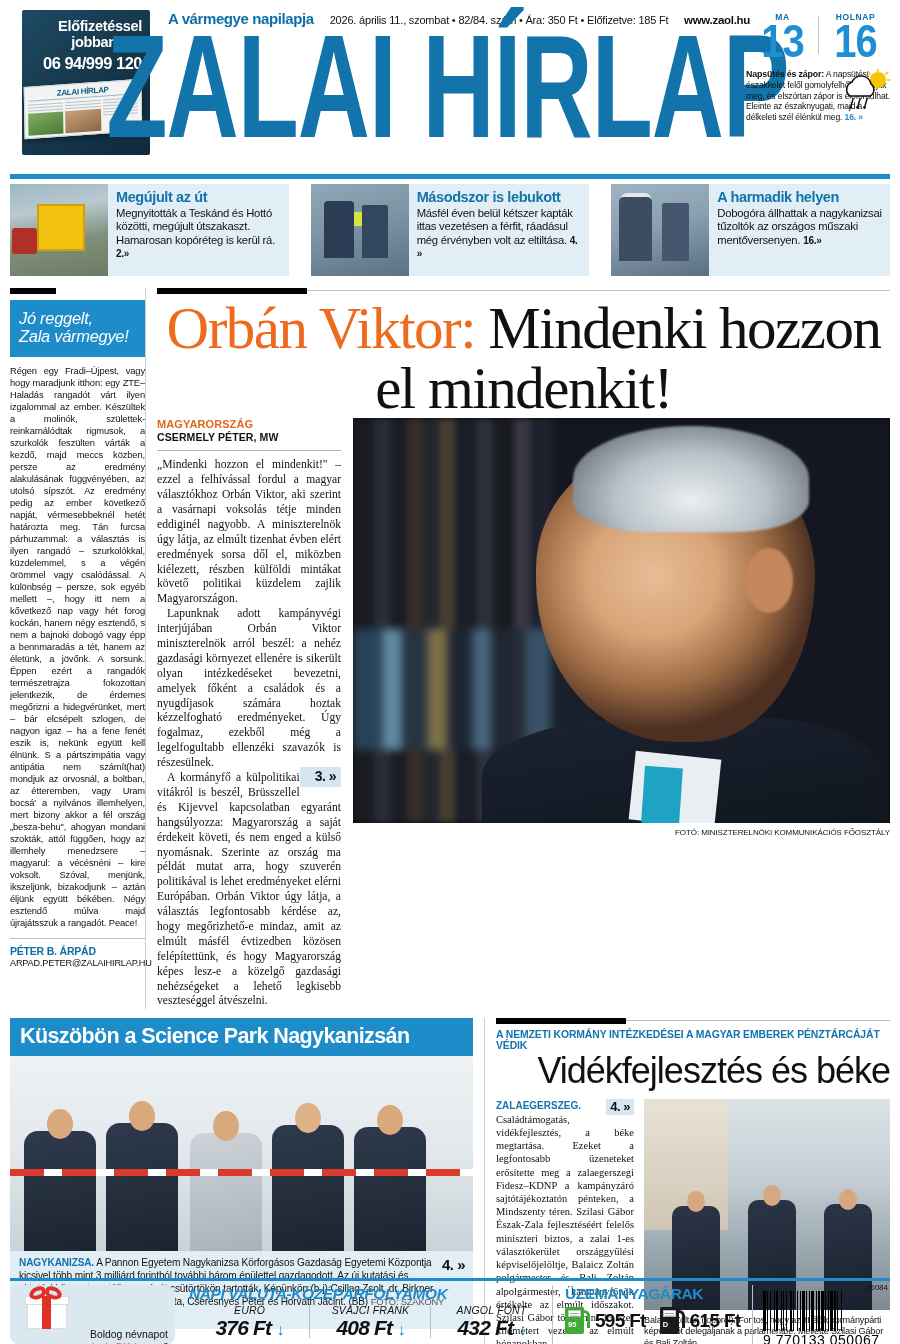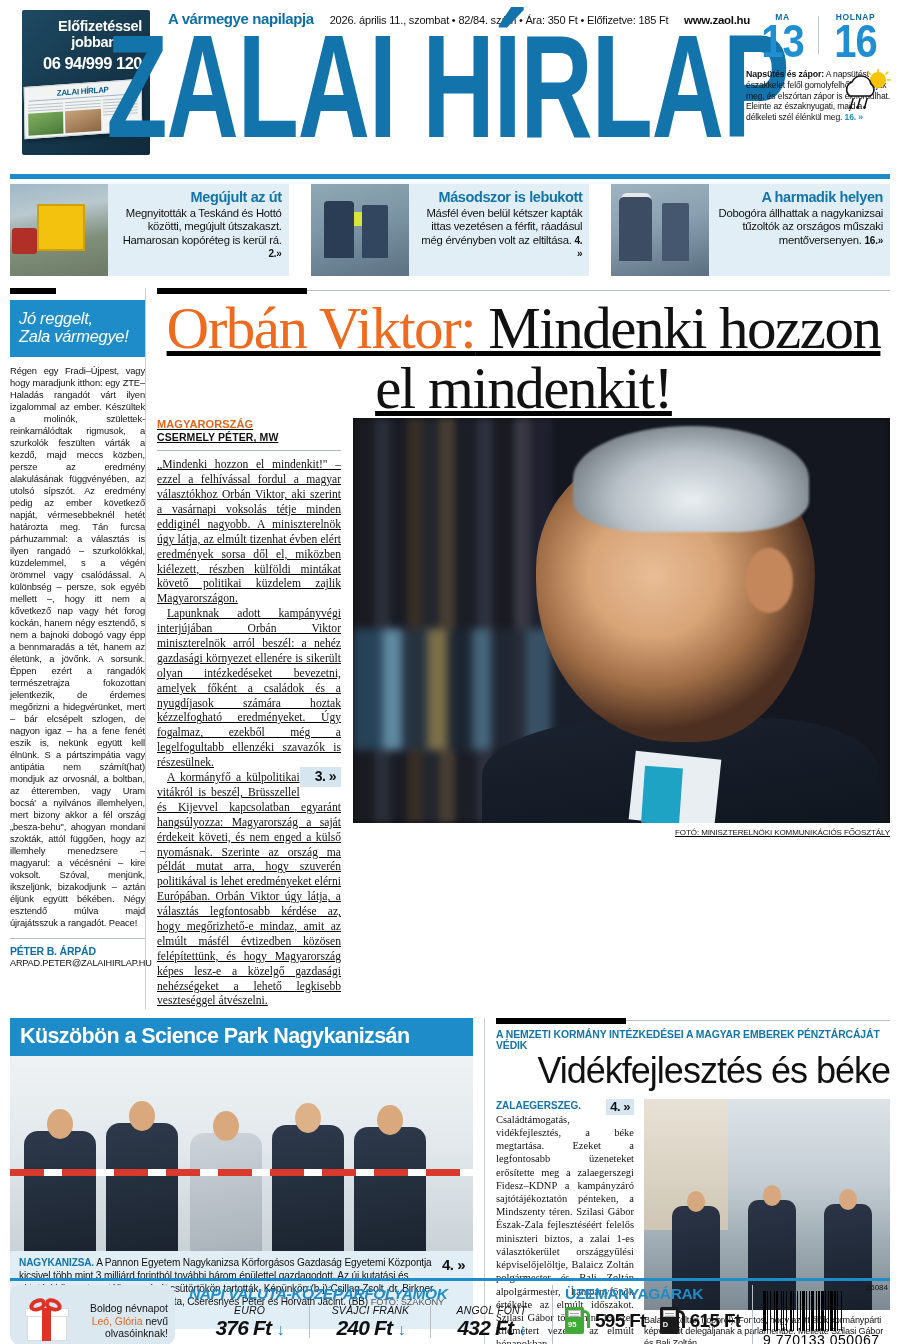--- a/index.html
+++ b/index.html
@@ -67,21 +67,21 @@
       letter-spacing:-1px; transform:scaleY(1.15); }
   .w-text { margin-top:9px; font-size:8.6px; line-height:1.24; color:#111;
       letter-spacing:-0.15px; position:relative; }
   .w-text b { font-size:8.8px; }
   .w-text .pg { color:#1f8fd1; font-weight:bold; }
   .w-icon { position:absolute; right:0px; top:0px; width:52px; height:42px; }
 
   
   .teaser-band { position:relative; margin-top:4px; height:108px; }
   .tb-rule { height:5px; background:#1e8cc9; margin:0 10px 5px 10px; }
-  .teasers { display:flex; gap:22px; padding:0 10px; height:92px;text-align:right; }
+  .teasers { display:flex; gap:22px; padding:0 10px; height:92px; }
   .teaser { flex:1; background:#e2eef5; display:flex; overflow:hidden; }
   .t-photo { width:98px; flex-shrink:0; position:relative; overflow:hidden; }
   .t-text { padding:6px 7px 4px 8px; }
   .t-title { color:#1274ab; font-weight:bold; font-size:14.5px; line-height:1.05;
       letter-spacing:-0.4px; margin-bottom:2px; }
   .t-body { font-size:11.3px; line-height:1.17; color:#111; letter-spacing:-0.25px; }
   .t-body .pg { font-weight:bold; font-size:10px; }
 
   
   .ph { position:absolute; inset:0; }
@@ -99,21 +99,21 @@
   .ph3 { background:linear-gradient(165deg,#9fb4c2 0%,#8aa0b0 45%,#5a6f80 100%); }
   .ph3:after{ content:""; position:absolute; left:8%; top:14%; width:34%; height:70%;
       background:#3b4c63; border-radius:5px 5px 0 0;
       box-shadow: 40px 3px 0 -3px #44576f; }
   .ph3:before{ content:""; position:absolute; left:10%; top:10%; width:30%; height:16%;
       background:#e6e9ea; border-radius:6px 6px 0 0; }
 
   
   .main { position:relative; display:flex; padding:0 10px; margin-top:6px; }
   .col-left { width:135px; flex-shrink:0; }
-  .col-right { flex:1; padding-left:11px; border-left:1px solid #c9cfd2;text-decoration:underline; }
+  .col-right { flex:1; padding-left:11px; border-left:1px solid #c9cfd2; }
 
   .lead-rule { height:6px; background:#000; width:46px; margin-bottom:6px; }
   .greet-box { background:#1e8cc9; color:#fff; padding:9px 9px 11px 9px; }
   .greet-box div { font-size:16.5px; line-height:1.12; letter-spacing:-0.3px;font-style:italic; }
   .edit-body { font-size:9.35px; line-height:1.285; color:#111; text-align:justify;
       margin-top:8px; letter-spacing:-0.12px; }
   .edit-sep { height:1px; background:#b9bfc2; margin:9px 0 6px 0; }
   .edit-author { color:#0d6ea8; font-weight:bold; font-size:10.5px; letter-spacing:-0.2px;}
   .edit-mail { color:#111; font-size:9.2px; letter-spacing:-0.2px; margin-top:1px;}
 
@@ -223,21 +223,21 @@
   .vf-cap { font-size:9.1px; line-height:1.25; color:#111; padding-top:5px;
       letter-spacing:-0.15px; }
 
   
   .footer { position:absolute; left:0; bottom:0; width:900px; height:69px;
       padding:3px 10px 0 10px; }
   .foot-top { height:3px; background:#1e8cc9; margin-bottom:4px; }
   .foot-row { display:flex; height:60px; align-items:stretch; }
 
   .name-day { width:165px; background:#dbe8f0; border-radius:10px; display:flex;
-      align-items:flex-end; padding:4px 7px 4px 15px; flex-shrink:0; }
+      align-items:flex-start; padding:4px 7px 4px 15px; flex-shrink:0;flex-direction:column; }
   .gift { width:44px; height:40px; position:relative; flex-shrink:0; }
   .gift-box { position:absolute; left:2px; bottom:0; width:40px; height:26px;
       background:#fff; border:1.5px solid #d9dde0; }
   .gift-vrib { position:absolute; left:17px; bottom:0; width:9px; height:26px; background:#e03127; }
   .gift-lid { position:absolute; left:0px; bottom:24px; width:44px; height:9px;
       background:#fff; border:1.5px solid #d9dde0; }
   .gift-lid-rib { position:absolute; left:17px; bottom:24px; width:9px; height:9px; background:#e03127; }
   .gift-bow-l { position:absolute; left:4px; bottom:30px; width:17px; height:12px;
       border:4px solid #e03127; border-radius:60% 40% 50% 50%; transform:rotate(-18deg); }
   .gift-bow-r { position:absolute; left:20px; bottom:30px; width:17px; height:12px;
@@ -551,21 +551,21 @@
 
       <div class="fx">
         <div class="fx-title">NAPI VALUTA-KÖZÉPÁRFOLYAMOK</div>
         <div class="fx-row">
           <div class="fx-cell div">
             <div class="fx-lab">EURÓ</div>
             <div class="fx-val"><span>376 Ft</span> <span class="fx-arrow">↓</span></div>
           </div>
           <div class="fx-cell div">
             <div class="fx-lab">SVÁJCI FRANK</div>
-            <div class="fx-val"><span>240 Ft</span> <span class="fx-arrow">↓</span></div>
+            <div class="fx-val"><span>408 Ft</span> <span class="fx-arrow">↓</span></div>
           </div>
           <div class="fx-cell">
             <div class="fx-lab">ANGOL FONT</div>
             <div class="fx-val"><span>432 Ft</span> <span class="fx-arrow">↓</span></div>
           </div>
         </div>
       </div>
 
       <div class="fuel">
         <div class="fuel-title">ÜZEMANYAGÁRAK</div>

